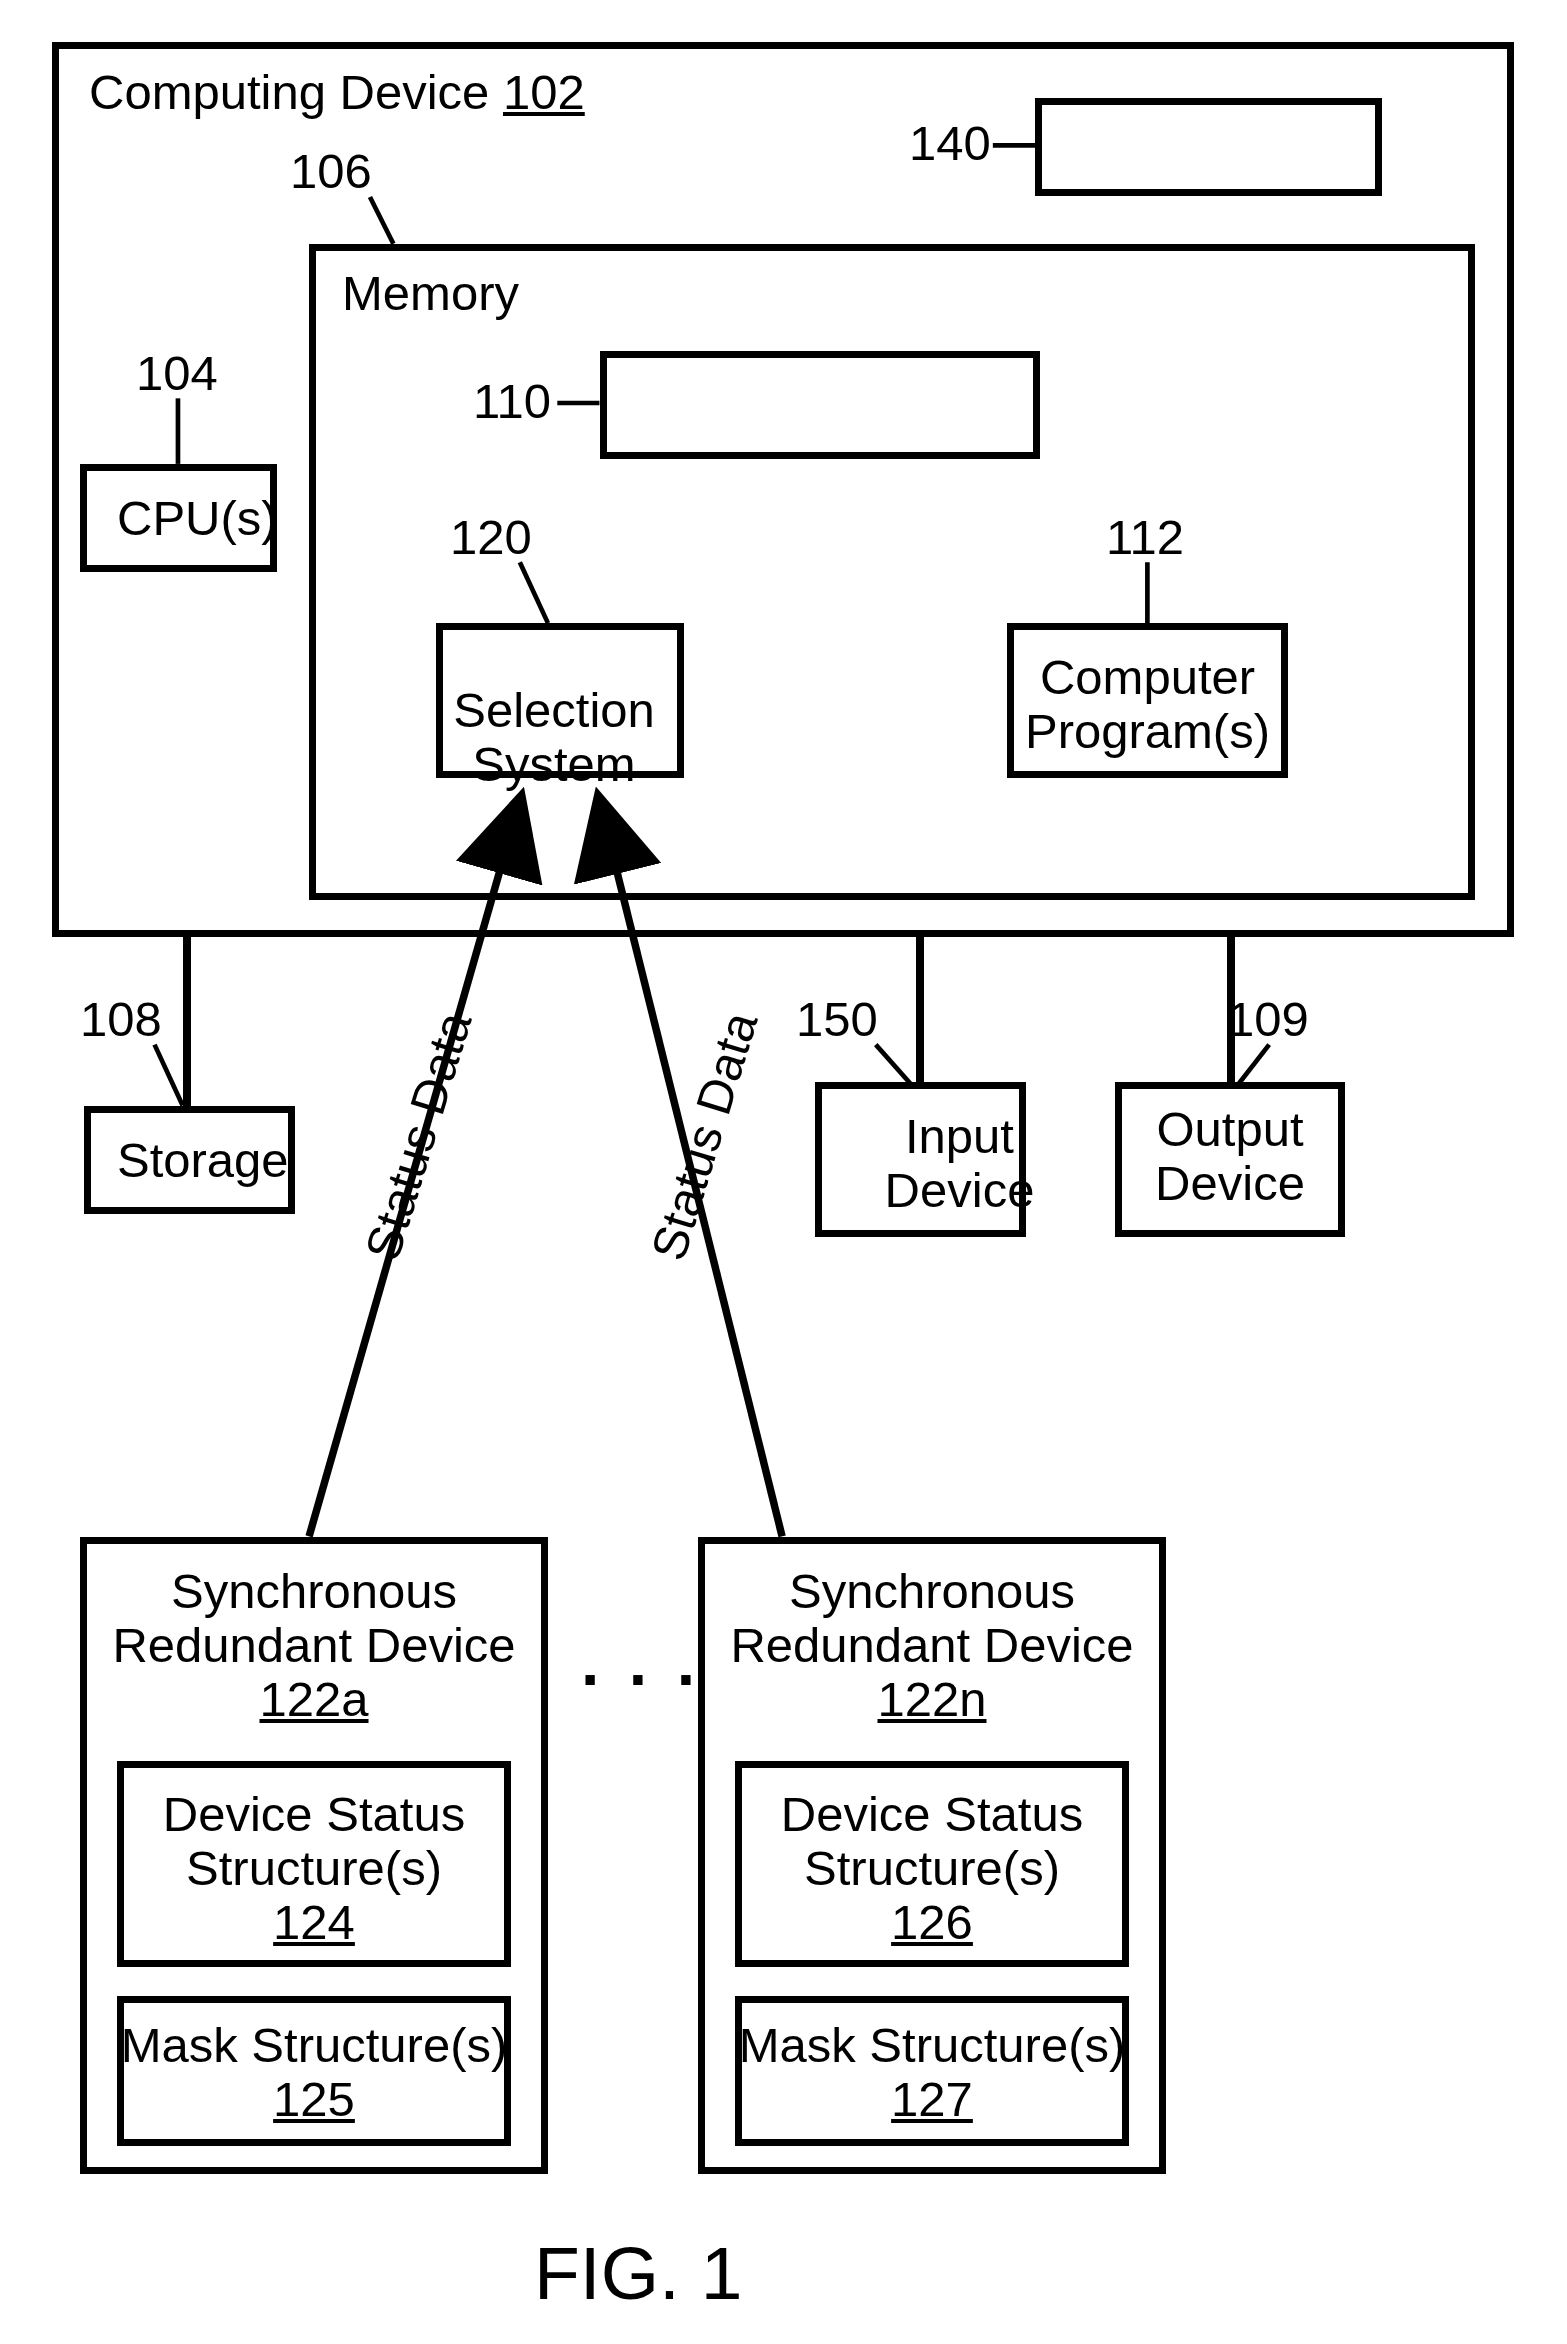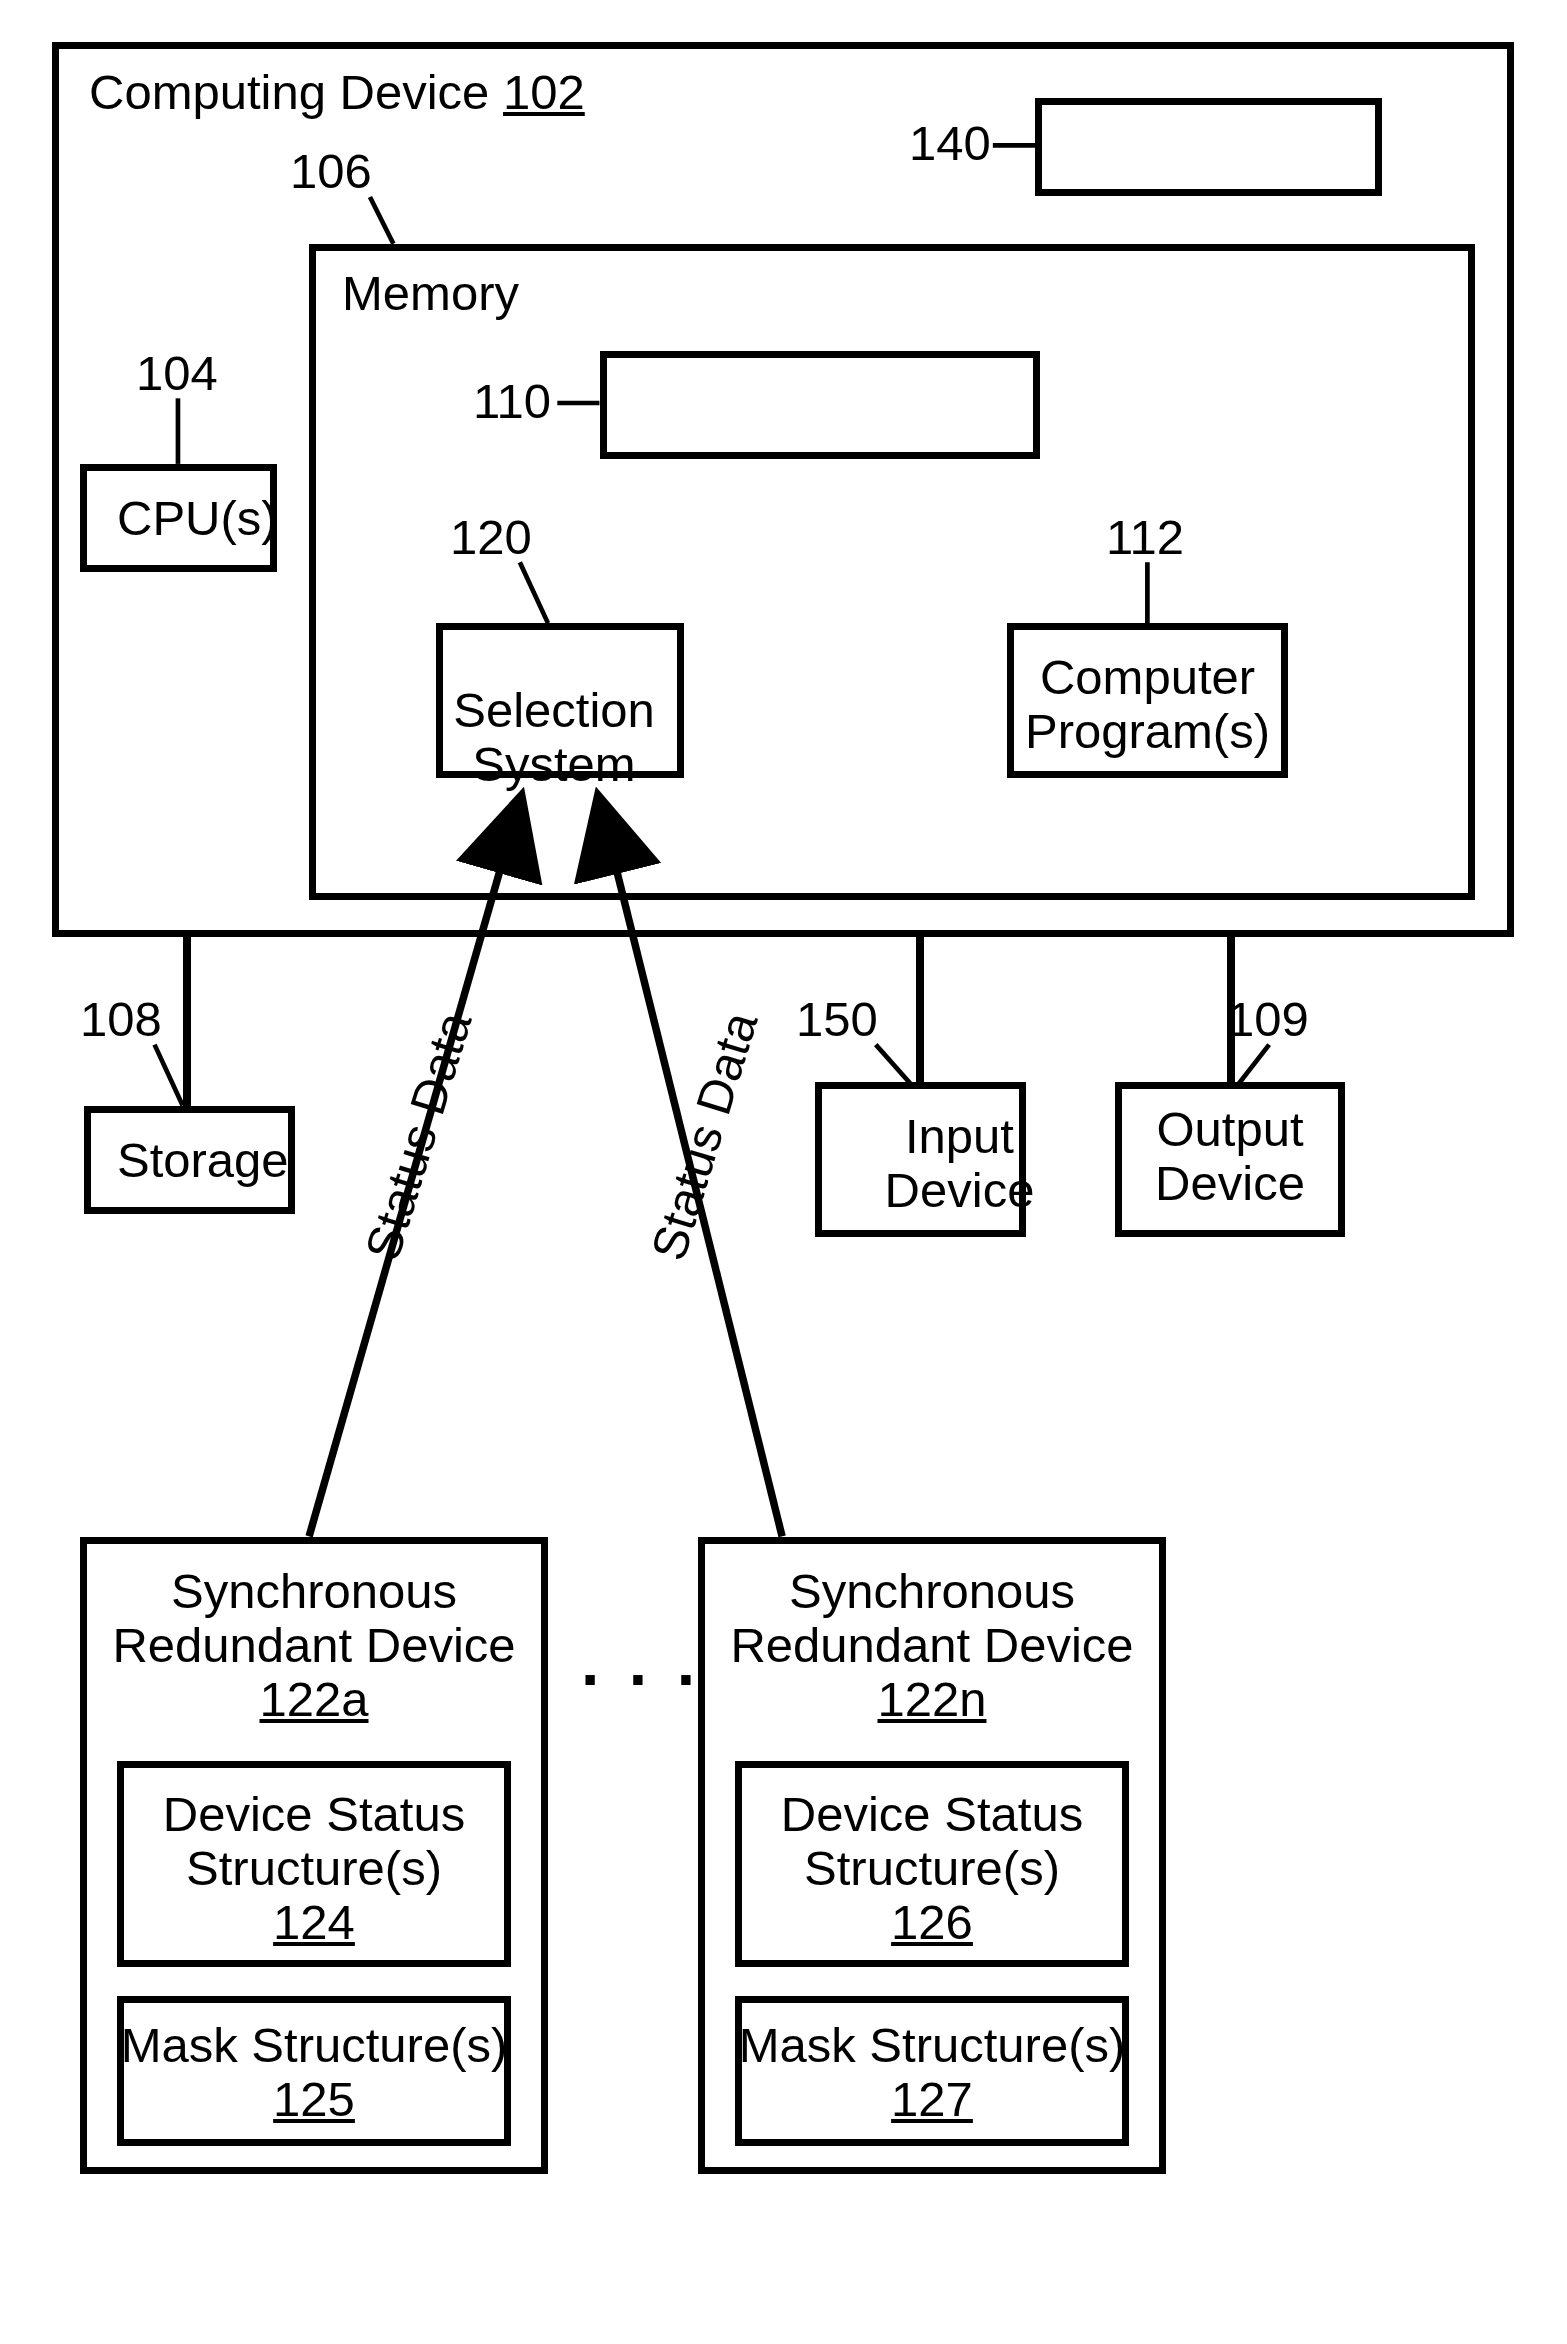--- a/index.html
+++ b/index.html
@@ -172,15 +172,16 @@
     <line x1="1060" y1="155" x2="1105" y2="155" stroke="#000" stroke-width="5"></line>
     <line x1="190" y1="425" x2="190" y2="495" stroke="#000" stroke-width="5"></line>
     <line x1="595" y1="430" x2="640" y2="430" stroke="#000" stroke-width="5"></line>
     <line x1="555" y1="600" x2="585" y2="665" stroke="#000" stroke-width="5"></line>
     <line x1="1225" y1="600" x2="1225" y2="665" stroke="#000" stroke-width="5"></line>
     <line x1="165" y1="1115" x2="195" y2="1180" stroke="#000" stroke-width="5"></line>
     <line x1="935" y1="1115" x2="975" y2="1160" stroke="#000" stroke-width="5"></line>
     <line x1="1355" y1="1115" x2="1320" y2="1160" stroke="#000" stroke-width="5"></line>
   </svg>
 
+  <div class="fig" style="left:534px; top:2230px;">FIG. 1</div>
 
 </div>
 
 
 </body></html>

